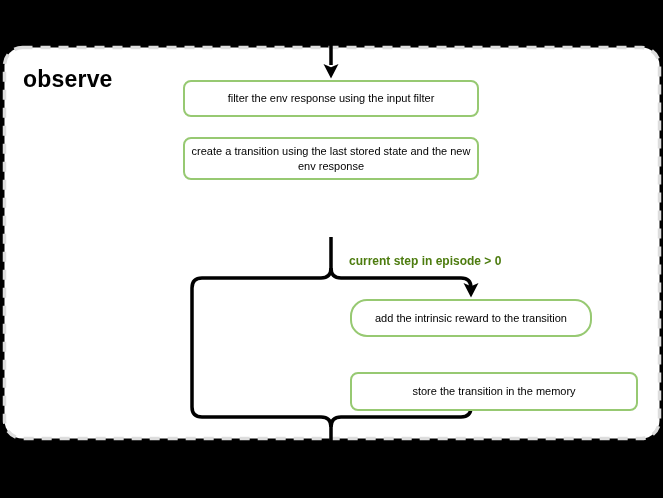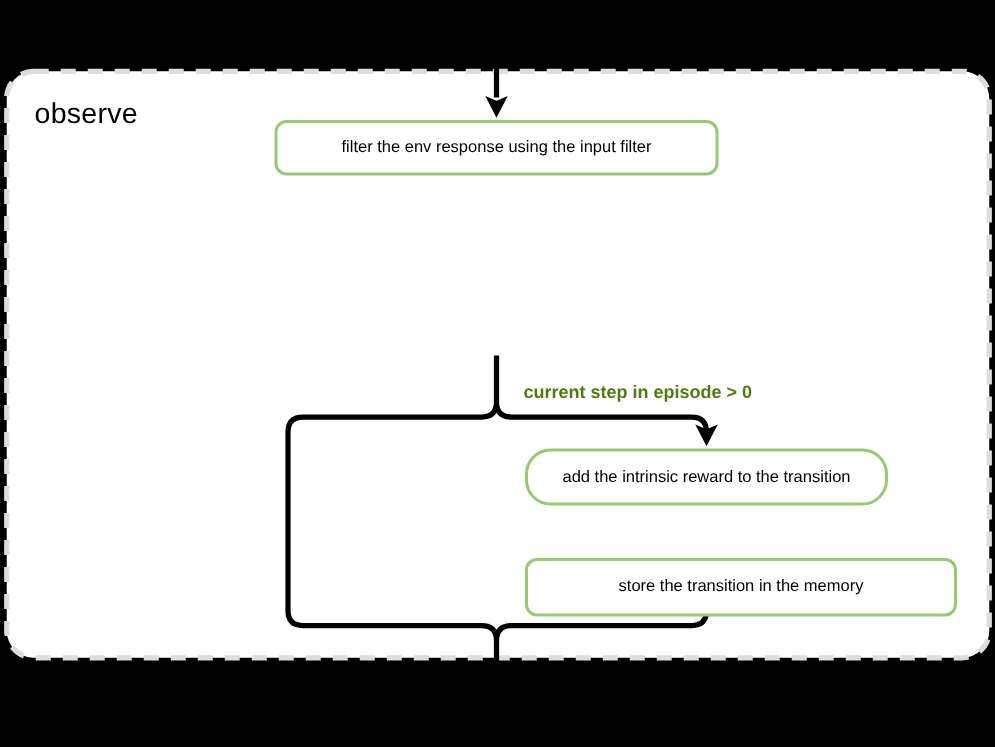--- a/index.html
+++ b/index.html
@@ -19,22 +19,22 @@
     position: absolute;
     left: 0;
     top: 0;
     z-index: 0;
   }
   .panel-title {
     position: absolute;
     left: 23px;
     top: 66px;
     z-index: 2;
-    font-size: 19px;
-    font-weight: normal;
+    font-size: 23px;
+    font-weight: bold;
     color: #000;
     letter-spacing: 0.2px;
   }
   .node {
     position: absolute;
     z-index: 2;
     box-sizing: border-box;
     background: #ffffff;
     border: 2px solid #97c972;
     border-radius: 8px;
@@ -80,20 +80,21 @@
     <path d="M331 268 Q331 278 341 278 H461 Q471 278 471 288" fill="none" stroke="#000" stroke-width="3.5"></path>
     <path d="M471 297.5 L463.5 283 L471 286.2 L478.5 283 Z" fill="#000" stroke="none"></path>
 
     <path d="M471 396 V407 Q471 417 461 417 H341 Q331 417 331 427" fill="none" stroke="#000" stroke-width="3.5"></path>
   </svg>
 
   <div class="panel-title">observe</div>
 
   <div class="node node-filter">filter the env response using the input filter</div>
 
+  <div class="node node-create">create a transition using the last stored state and the new env response</div>
 
 
   <div class="branch-label">current step in episode &gt; 0</div>
 
   <div class="node node-reward">add the intrinsic reward to the transition</div>
 
   <div class="node node-memory">store the transition in the memory</div>
 
 </div>
 

